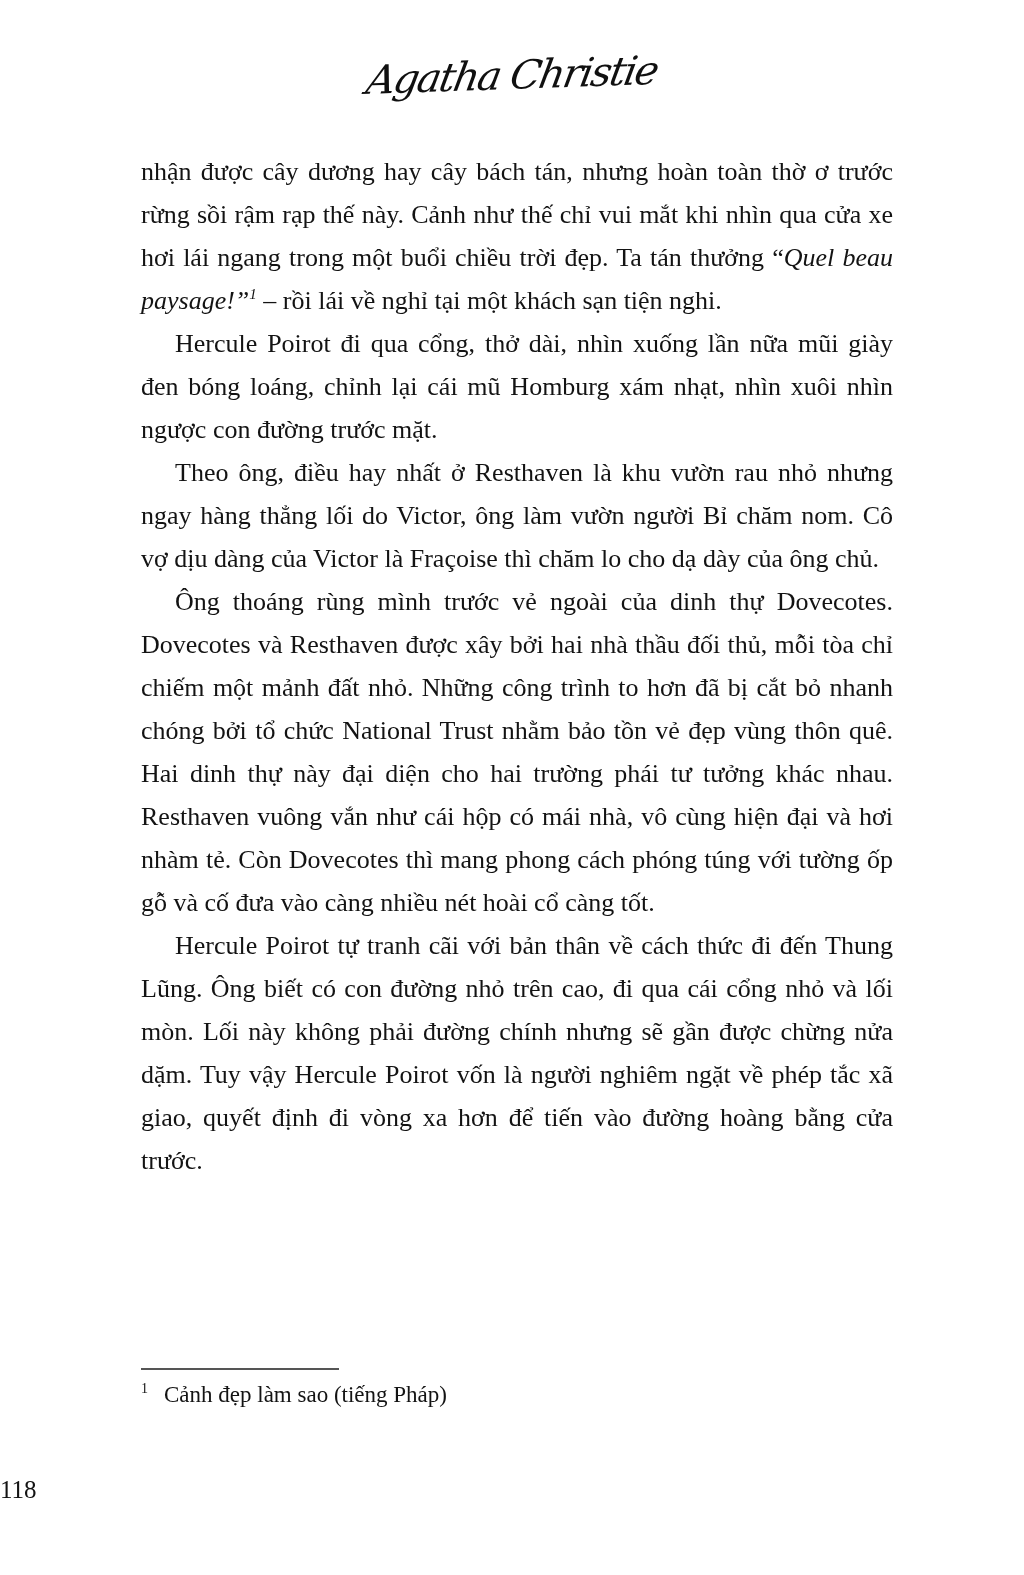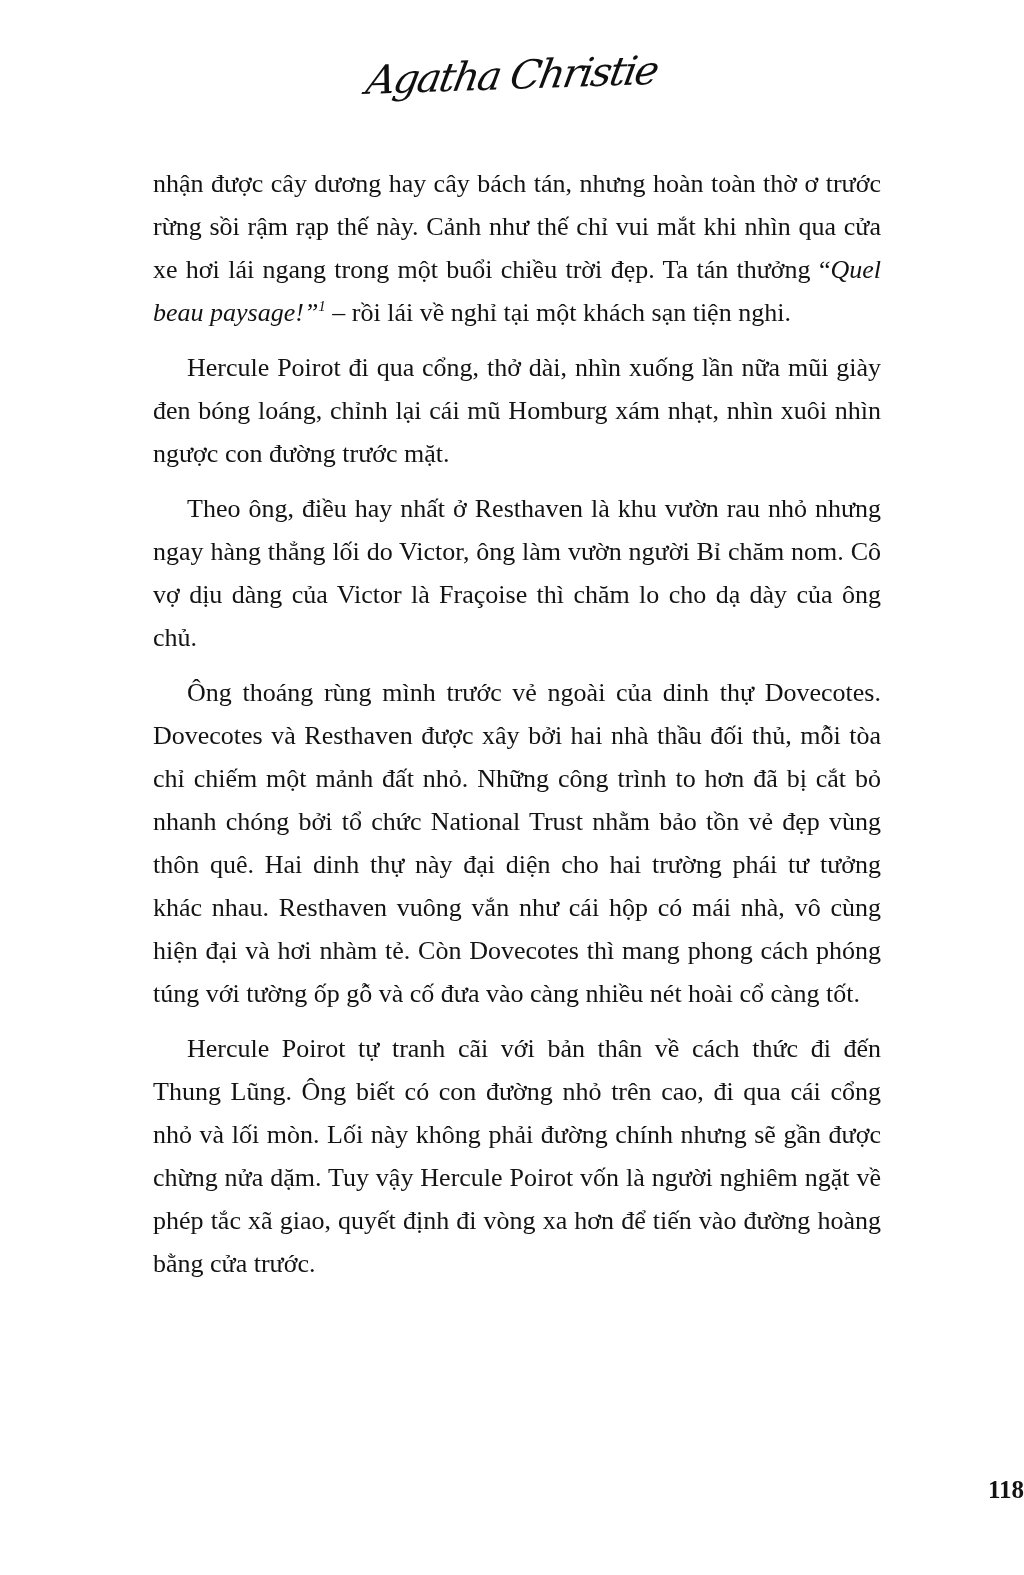--- a/index.html
+++ b/index.html
@@ -36,21 +36,21 @@
     position: absolute;
     left: 141px;
     top: 150px;
     width: 752px;
     font-size: 26px;
     line-height: 43px;
     text-align: justify;
     text-justify: inter-word;
   }
   .text-block p {
-    margin: 12px;
+    margin: 0;
     text-indent: 34px;
   }
   .text-block p.no-indent {
     text-indent: 0;
   }
   .text-block em {
     font-style: italic;
   }
   sup.fn-ref {
     font-size: 15px;
@@ -80,24 +80,23 @@
     font-size: 14px;
     line-height: 0;
     vertical-align: super;
     margin-right: 16px;
   }
   .page-number {
     position: absolute;
     top: 1476px;
     left: 0;
     width: 100%;
-    text-align: right;
+    text-align: left;
     font-size: 25px;
     color: #131313;
-    font-weight: bold;
   }
 </style>
 </head>
 <body>
 
 <div class="page">
 
   <div class="signature-wrap">
     <span class="signature-text">Agatha Christie</span>
   </div>
@@ -107,16 +106,20 @@
 
     <p>Hercule Poirot đi qua cổng, thở dài, nhìn xuống lần nữa mũi giày đen bóng loáng, chỉnh lại cái mũ Homburg xám nhạt, nhìn xuôi nhìn ngược con đường trước mặt.</p>
 
     <p>Theo ông, điều hay nhất ở Resthaven là khu vườn rau nhỏ nhưng ngay hàng thẳng lối do Victor, ông làm vườn người Bỉ chăm nom. Cô vợ dịu dàng của Victor là Fraçoise thì chăm lo cho dạ dày của ông chủ.</p>
 
     <p>Ông thoáng rùng mình trước vẻ ngoài của dinh thự Dovecotes. Dovecotes và Resthaven được xây bởi hai nhà thầu đối thủ, mỗi tòa chỉ chiếm một mảnh đất nhỏ. Những công trình to hơn đã bị cắt bỏ nhanh chóng bởi tổ chức National Trust nhằm bảo tồn vẻ đẹp vùng thôn quê. Hai dinh thự này đại diện cho hai trường phái tư tưởng khác nhau. Resthaven vuông vắn như cái hộp có mái nhà, vô cùng hiện đại và hơi nhàm tẻ. Còn Dovecotes thì mang phong cách phóng túng với tường ốp gỗ và cố đưa vào càng nhiều nét hoài cổ càng tốt.</p>
 
     <p>Hercule Poirot tự tranh cãi với bản thân về cách thức đi đến Thung Lũng. Ông biết có con đường nhỏ trên cao, đi qua cái cổng nhỏ và lối mòn. Lối này không phải đường chính nhưng sẽ gần được chừng nửa dặm. Tuy vậy Hercule Poirot vốn là người nghiêm ngặt về phép tắc xã giao, quyết định đi vòng xa hơn để tiến vào đường hoàng bằng cửa trước.</p>
   </div>
 
+  <div class="footnote">
+    <div class="footnote-rule"></div>
+    <p class="footnote-line"><sup class="footnote-marker">1</sup><span>Cảnh đẹp làm sao (tiếng Pháp)</span></p>
+  </div>
 
   <div class="page-number">118</div>
 
 </div>
 
 </body></html>

